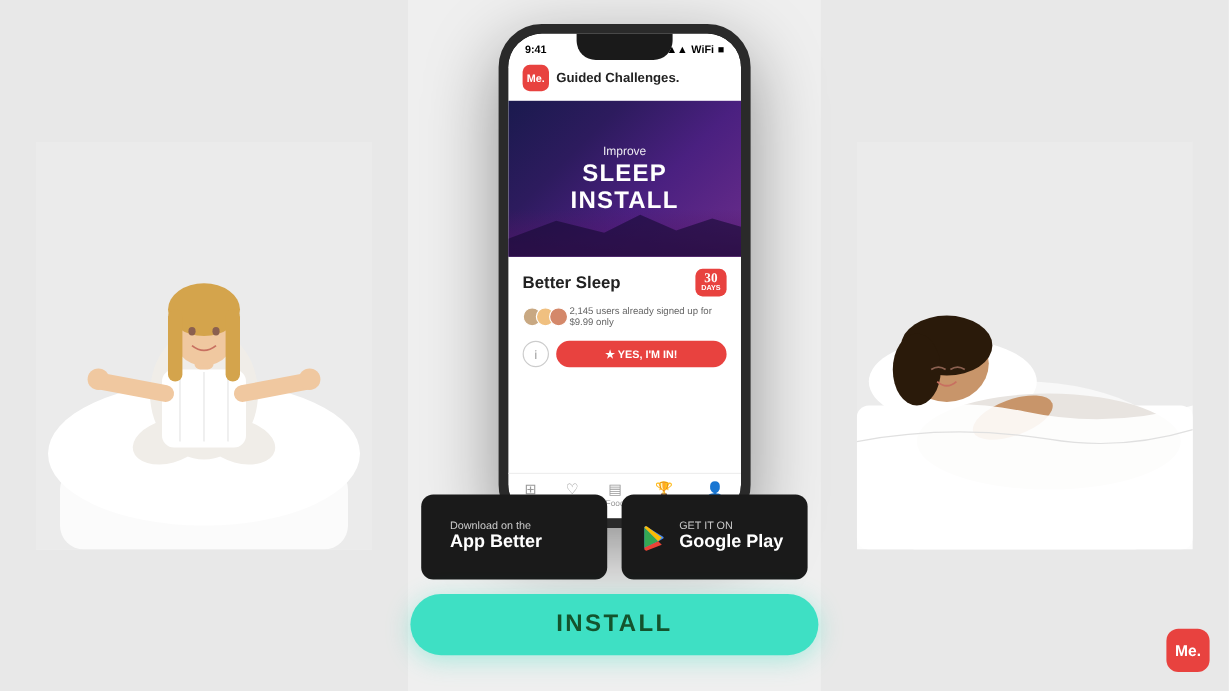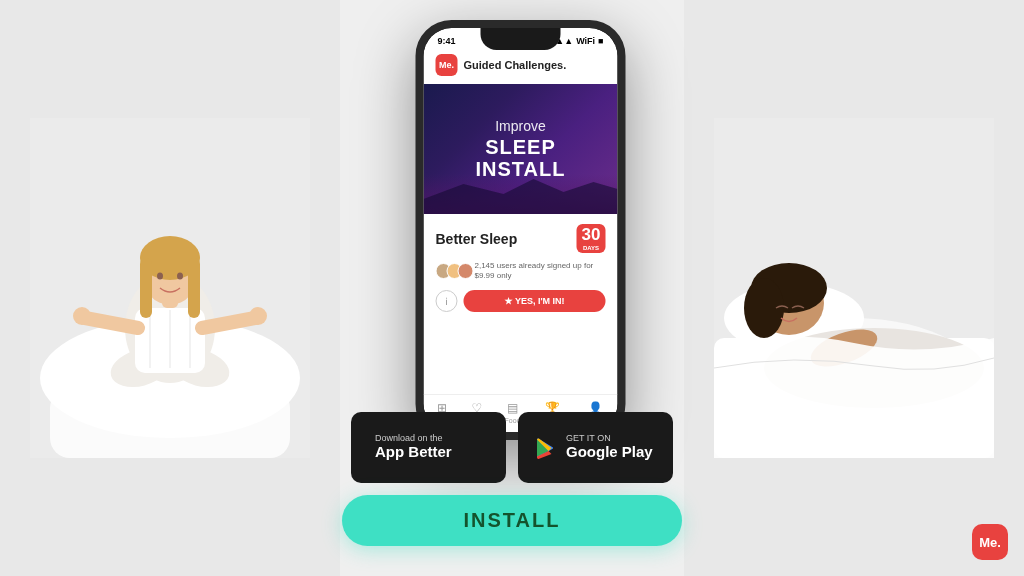--- a/index.html
+++ b/index.html
@@ -160,21 +160,21 @@
       content: '';
       position: absolute;
       bottom: 0;
       left: 0;
       right: 0;
       height: 40px;
       background: linear-gradient(to top, rgba(80,20,100,0.8), transparent);
     }
 
     .sleep-banner-improve {
-      font-size: 14px;
+      font-size: 10px;
       opacity: 0.9;
       margin-bottom: 2px;
     }
 
     .sleep-banner-title {
       font-size: 20px;
       font-weight: 900;
       line-height: 1.1;
       text-align: center;
       letter-spacing: 1px;
@@ -504,21 +504,21 @@
 
           <svg style="position:absolute;bottom:0;left:0;width:100%;height:40px" viewBox="0 0 194 40" preserveAspectRatio="none">
             <path d="M0 40 L0 25 L40 10 L80 20 L110 5 L140 18 L170 8 L194 15 L194 40 Z" fill="rgba(20,10,50,0.6)"></path>
           </svg>
         </div>
 
         <div class="phone-card-content">
           <div class="better-sleep-row">
             <span class="better-sleep-title">Better Sleep</span>
             <div class="days-badge">
-              <div style="font-size:17px;">30</div>
+              <div style="font-size:11px;font-family:Liberation Serif, serif;">30</div>
               <div style="font-size:6px;">DAYS</div>
             </div>
           </div>
           <div class="users-row">
             <div class="avatar-group">
               <div class="avatar avatar-1"></div>
               <div class="avatar avatar-2"></div>
               <div class="avatar avatar-3"></div>
             </div>
             <div class="users-text">

